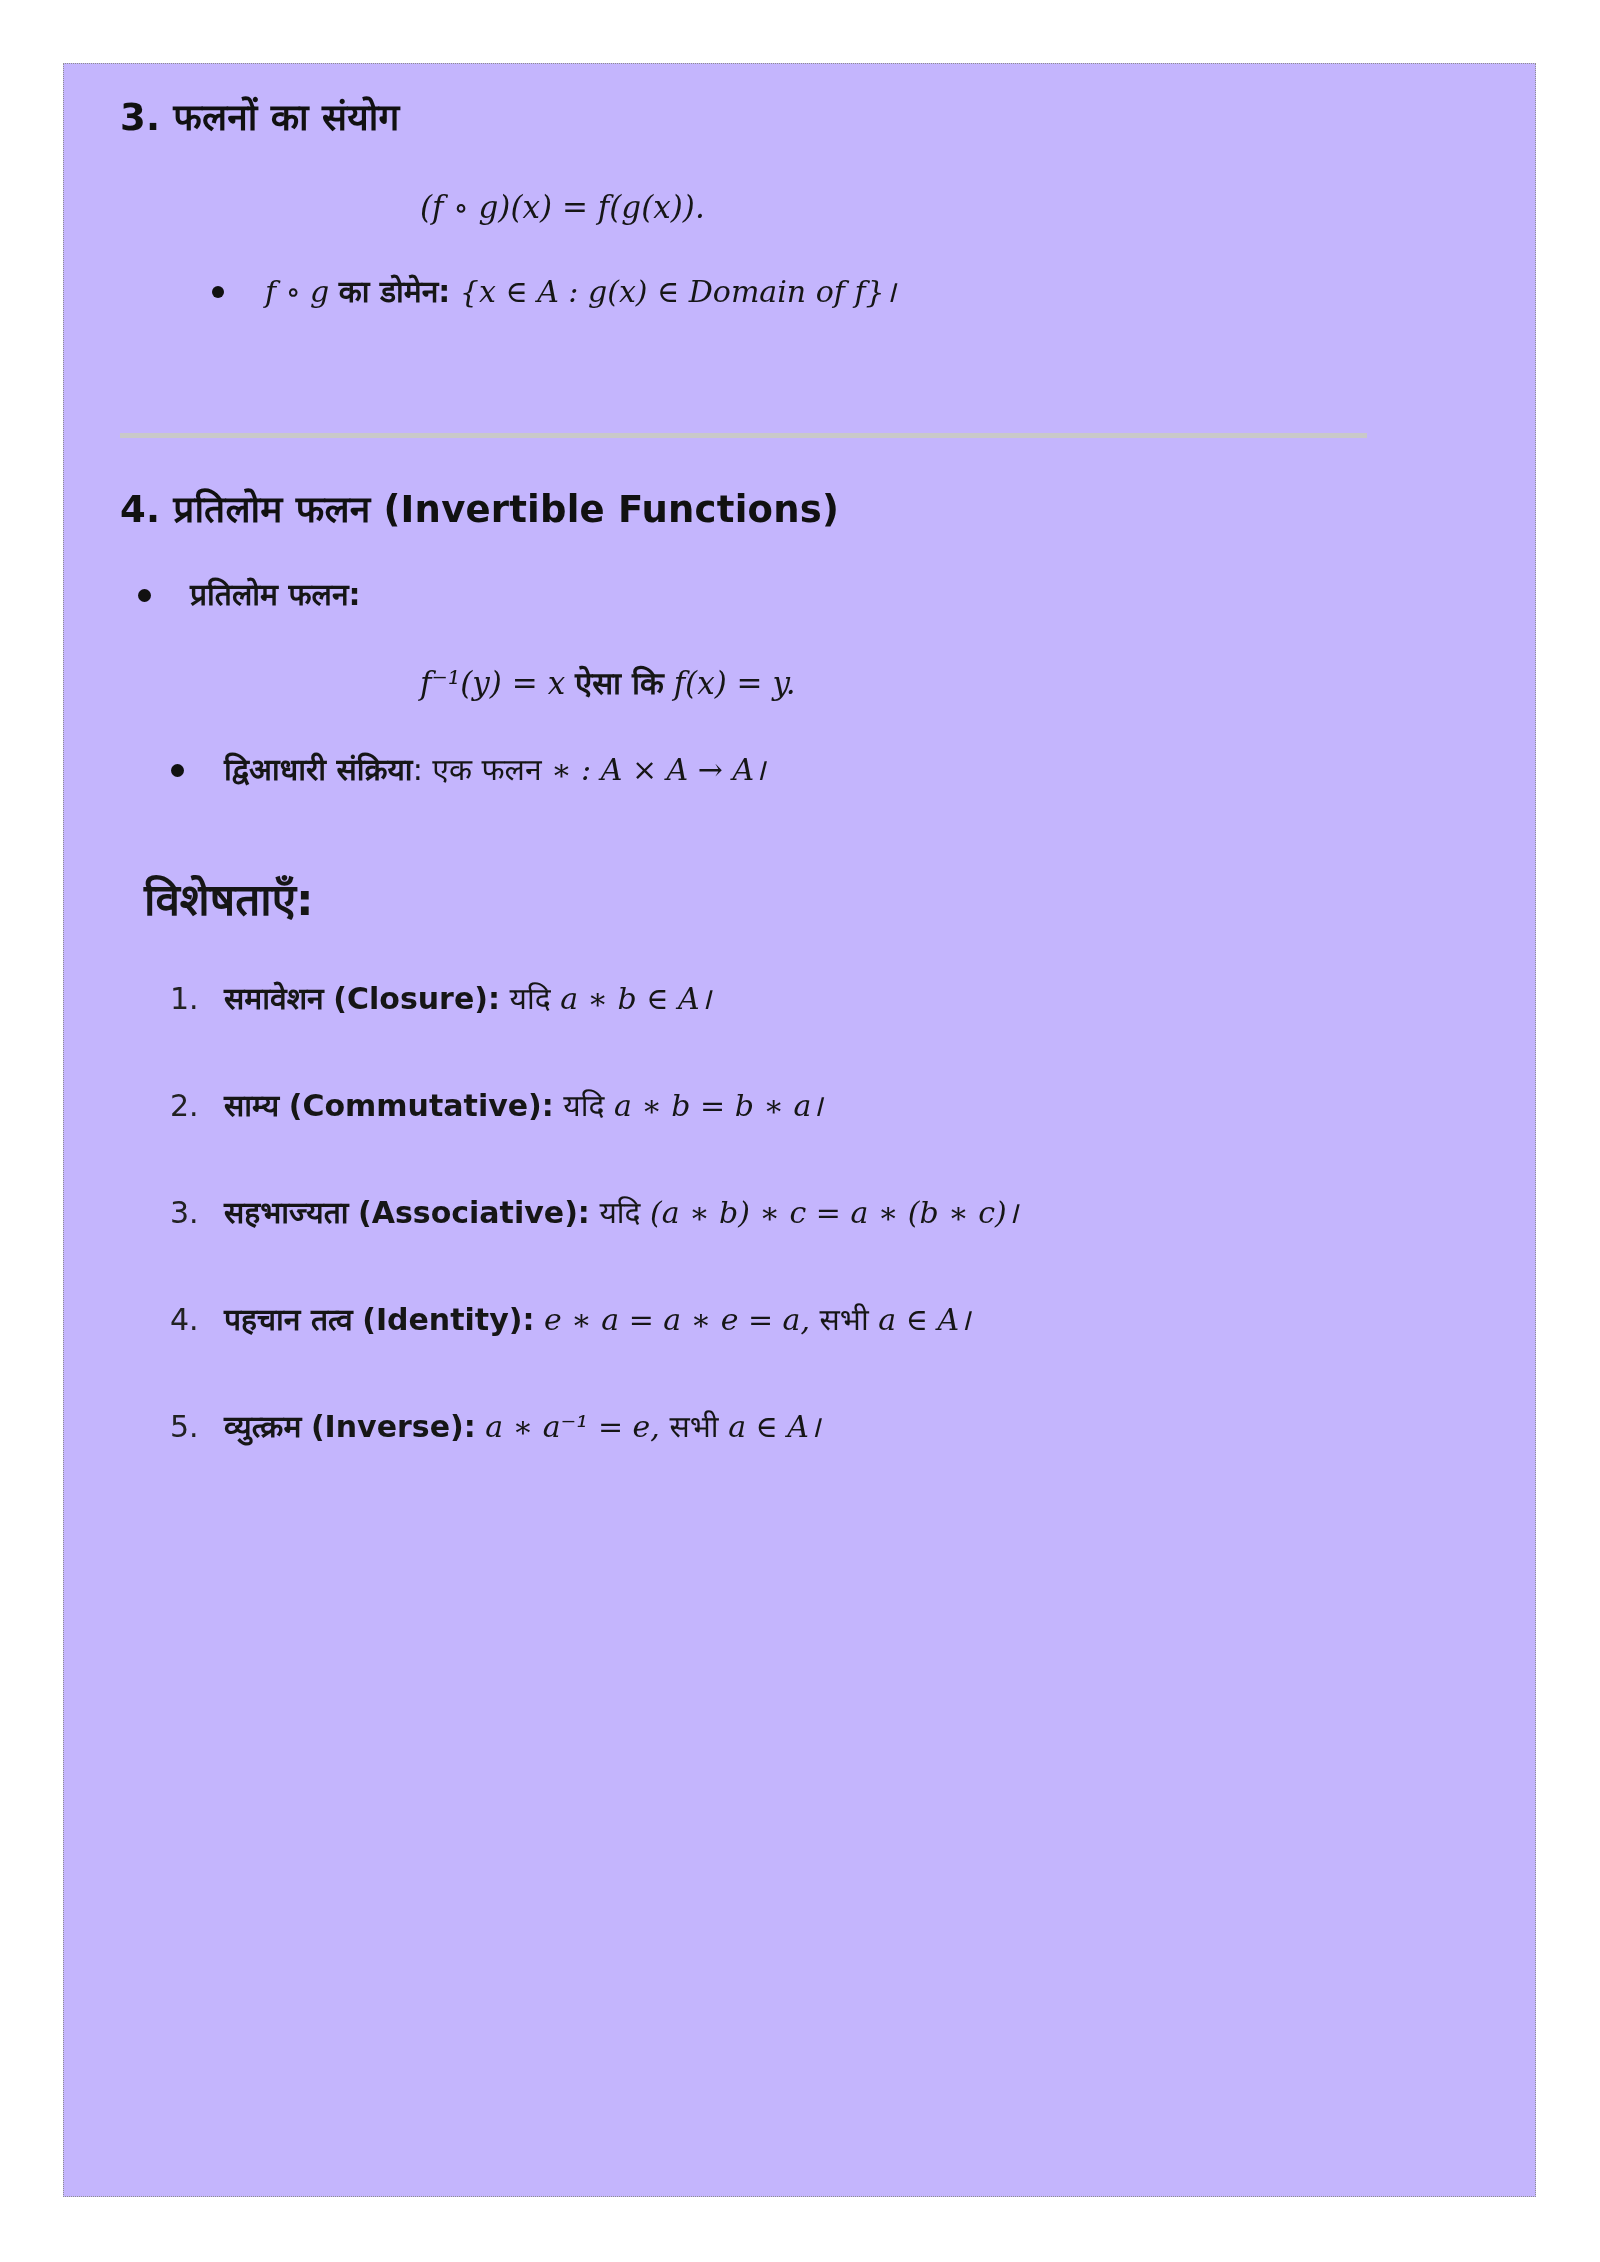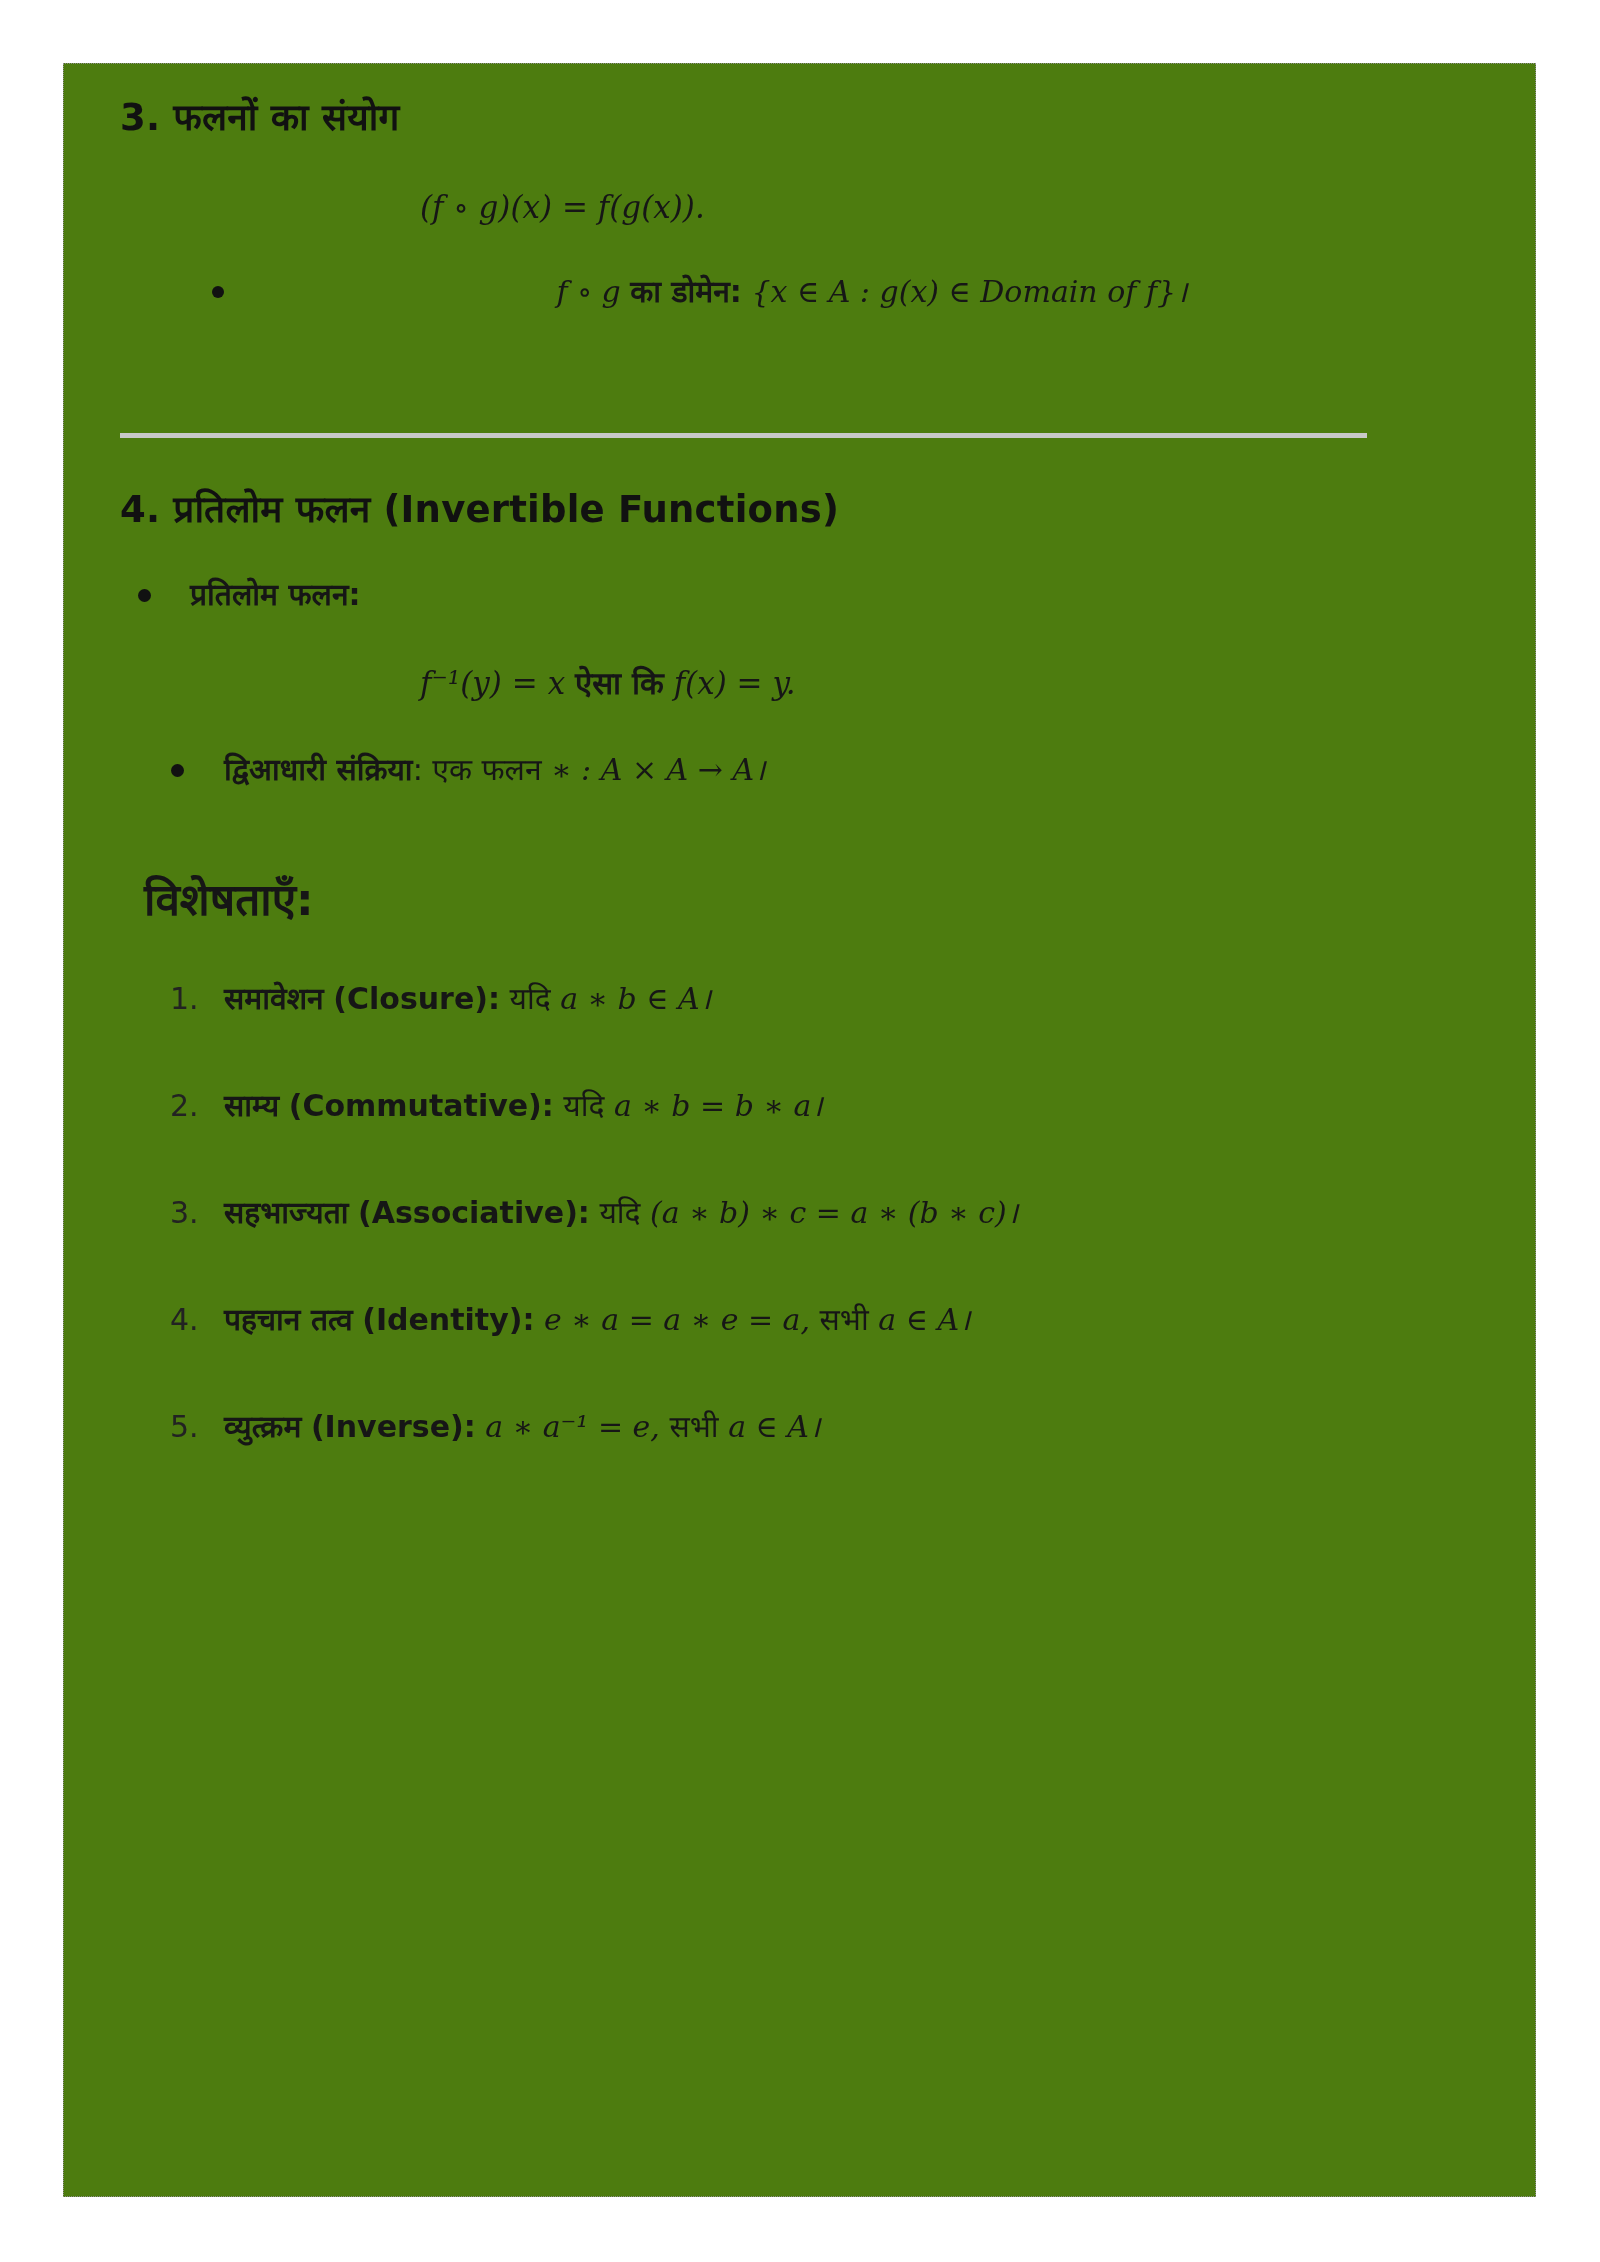--- a/index.html
+++ b/index.html
@@ -3,37 +3,37 @@
 <meta charset="utf-8">
 <style>
   html,body { margin:0; padding:0; }
   body {
     width:1600px; height:2262px; background:#ffffff; position:relative;
     font-family:"DejaVu Sans","Liberation Sans",sans-serif;
     color:#161616; -webkit-font-smoothing:antialiased;
   }
   .page {
     position:absolute; left:63px; top:63px; width:1473px; height:2134px;
-    box-sizing:border-box; border:1px dotted #8f8f8f; background:#4d7c0f;
+    box-sizing:border-box; border:1px dotted #8f8f8f; background:#c4b5fd;
     padding:30px 56px 0 56px; overflow:hidden;
   }
   .sec-heading {
     font-size:37px; font-weight:700; color:#111111; margin:0; line-height:1.3;
     letter-spacing:0.2px;
   }
   .txt { font-size:30px; line-height:1.4; }
   .eq  { font-size:31px; line-height:1.4; padding-left:300px; }
   .mt  { font-family:"DejaVu Serif","Liberation Serif",serif; font-style:italic; }
   .hb  { font-weight:700; }
   .lb  { font-weight:700; }
   sub  { font-size:68%; }
   .b1 { position:relative; padding-left:70px; }
   .b1 > .dot { position:absolute; left:18px; top:15px; width:13px; height:13px;
                border-radius:50%; background:#111111; }
-  .b2 { position:relative; padding-left:145px;text-align:center; }
+  .b2 { position:relative; padding-left:145px; }
   .b2 > .dot { position:absolute; left:92px; top:15px; width:12px; height:12px;
                border-radius:50%; background:#111111; }
   .divider { border:0; height:5px; background:#c9c9c9; width:1247px; margin:120px 0 0 0; }
   .sec5-wrap { padding-left:8px; }
   .b5 { position:relative; padding-left:96px; }
   .b5 > .dot { position:absolute; left:43px; top:15px; width:13px; height:13px;
                border-radius:50%; background:#111111; }
   .props-heading { font-size:44px; font-weight:700; margin:80px 0 0 16px; line-height:1.3; }
   .oli { position:relative; padding-left:96px; }
   .oli > .num { position:absolute; left:42px; top:0; font-weight:400; color:#222222; }

